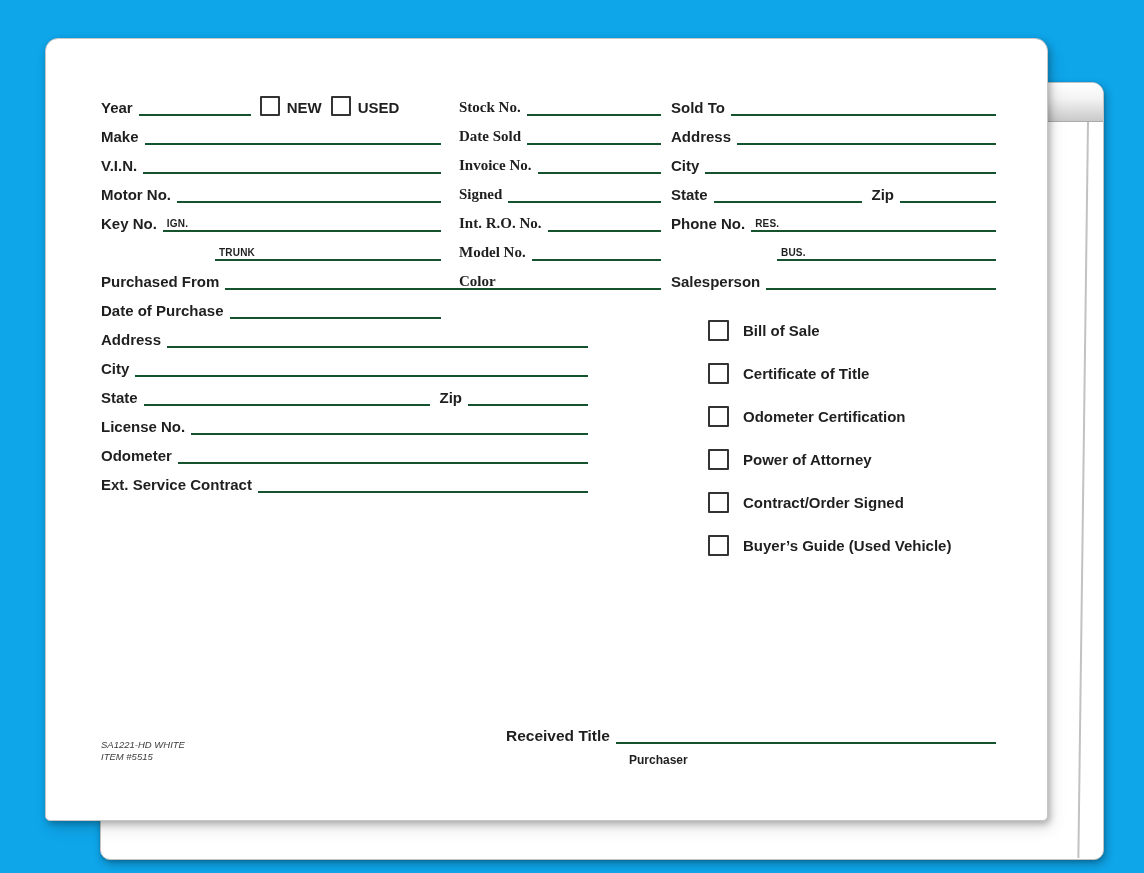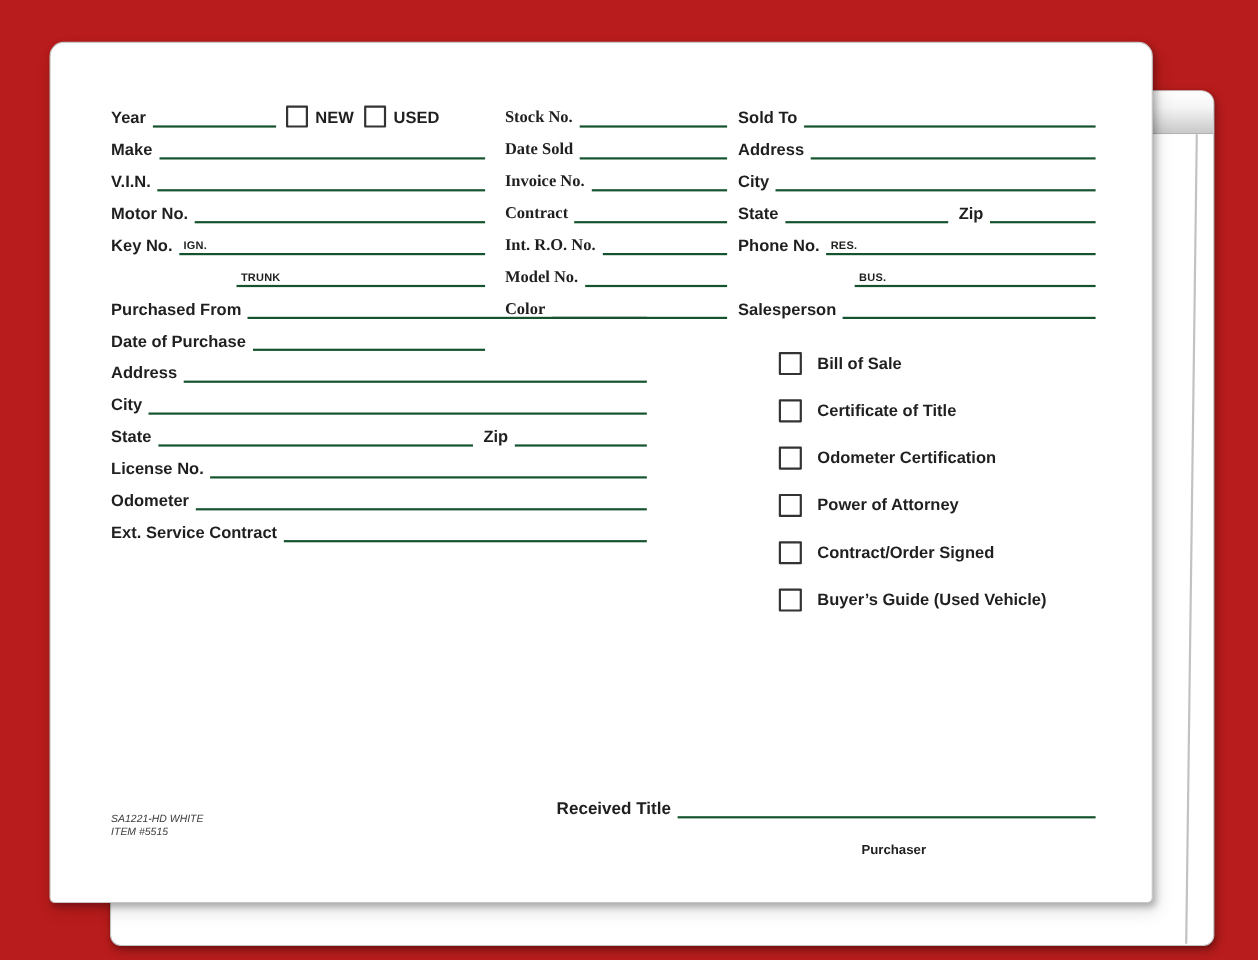--- a/index.html
+++ b/index.html
@@ -1,17 +1,17 @@
 <!DOCTYPE html>
 <html><head>
 <meta charset="utf-8">
 <style>
   html, body { margin:0; padding:0; background:#ffffff; }
   body { width:1144px; height:873px; font-family:"Liberation Sans", sans-serif; color:#1f1f1f; }
-  .canvas { position:relative; width:1144px; height:873px; background:#b91c1c; overflow:hidden; }
+  .canvas { position:relative; width:1144px; height:873px; background:#0ea5e9; overflow:hidden; }
 
   
   .back-sheet {
     position:absolute; left:100px; top:82px; width:1002px; height:776px;
     background:#ffffff; border:1px solid #c3c3c3;
     border-radius:12px 12px 10px 10px;
     box-shadow: 2px 4px 9px rgba(0,0,0,0.30), 0 1px 3px rgba(0,0,0,0.15);
   }
   .flap-band {
     position:absolute; left:0; top:0; right:0; height:38px;
@@ -64,21 +64,21 @@
   
   .checklist { position:absolute; left:625px; top:280px; width:360px; }
   .check-item { display:flex; align-items:center; height:22px; margin-bottom:21px;margin-left:37px; }
   .check-item .cb { width:17px; height:17px; margin-left:0; }
   .clbl { font-size:15px; font-weight:700; margin-left:14px; white-space:nowrap; }
 
   
   .product-code { position:absolute; left:55px; top:700px; font-size:9.5px; line-height:12px; color:#3c3c3c;font-style:italic; }
   .received-row { position:absolute; left:460px; top:688px; width:490px; display:flex; align-items:flex-start; height:22px; }
   .received-row .lbl { font-size:15.5px; }
-  .purchaser { position:absolute; left:583px; top:714px; width:367px; text-align:center; font-size:12px; font-weight:700;margin-top:12px; }
+  .purchaser { position:absolute; left:583px; top:714px; width:367px; text-align:left; font-size:12px; font-weight:700; }
 </style>
 </head>
 <body>
 
 <div class="canvas">
 
   <div class="back-sheet">
     <div class="flap-band"></div>
     <div class="fold-line"></div>
   </div>
@@ -160,21 +160,21 @@
       </div>
       <div class="row">
         <span class="lbl">Date Sold</span>
         <span class="line"></span>
       </div>
       <div class="row">
         <span class="lbl">Invoice No.</span>
         <span class="line"></span>
       </div>
       <div class="row">
-        <span class="lbl">Contract</span>
+        <span class="lbl">Signed</span>
         <span class="line"></span>
       </div>
       <div class="row">
         <span class="lbl">Int. R.O. No.</span>
         <span class="line"></span>
       </div>
       <div class="row">
         <span class="lbl">Model No.</span>
         <span class="line"></span>
       </div>

